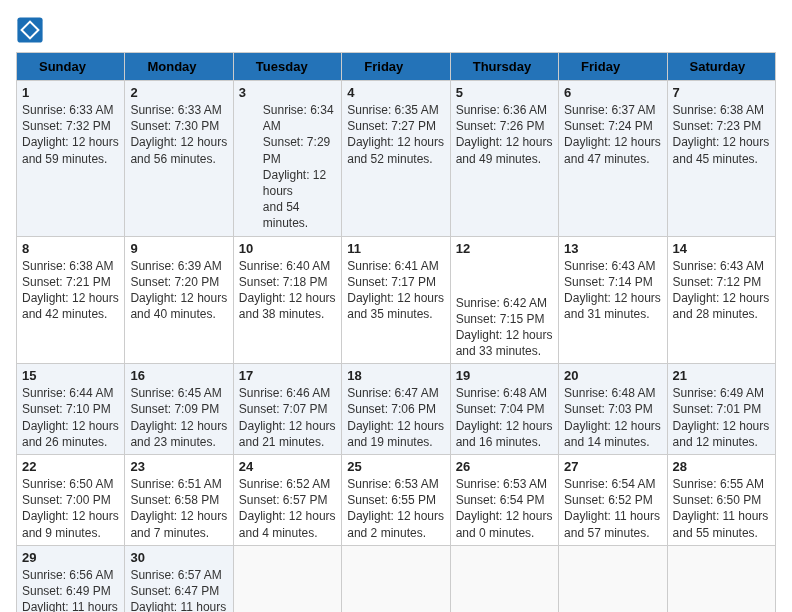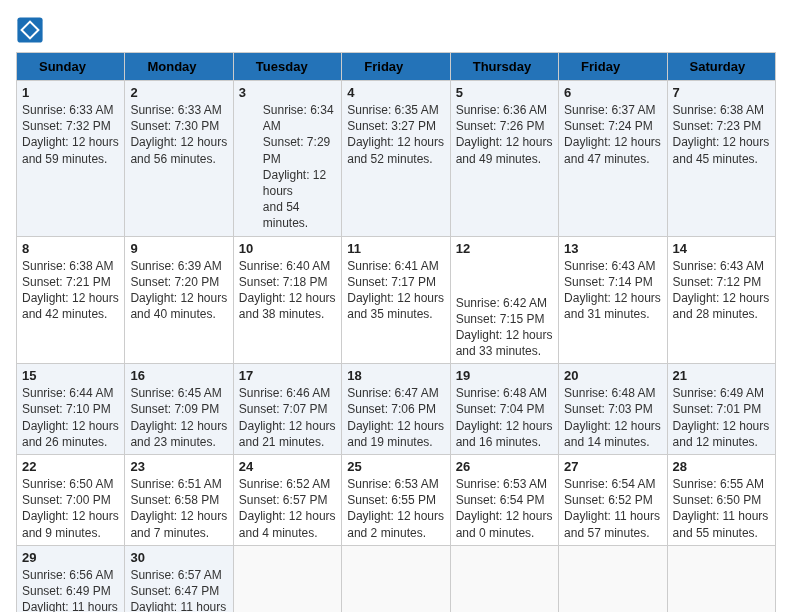--- a/index.html
+++ b/index.html
@@ -144,21 +144,21 @@
         <td>
           <span class="day-num">3</span>
           <div class="day-info" style="white-space: pre-line; margin-left: 24px;">Sunrise: 6:34 AM
 Sunset: 7:29 PM
 Daylight: 12 hours
 and 54 minutes.</div>
         </td>
         <td>
           <span class="day-num">4</span>
           <div class="day-info" style="white-space: pre-line;">Sunrise: 6:35 AM
-Sunset: 3:27 PM
+Sunset: 7:27 PM
 Daylight: 12 hours
 and 52 minutes.</div>
         </td>
         <td>
           <span class="day-num">5</span>
           <div class="day-info" style="white-space: pre-line;">Sunrise: 6:36 AM
 Sunset: 7:26 PM
 Daylight: 12 hours
 and 49 minutes.</div>
         </td>

